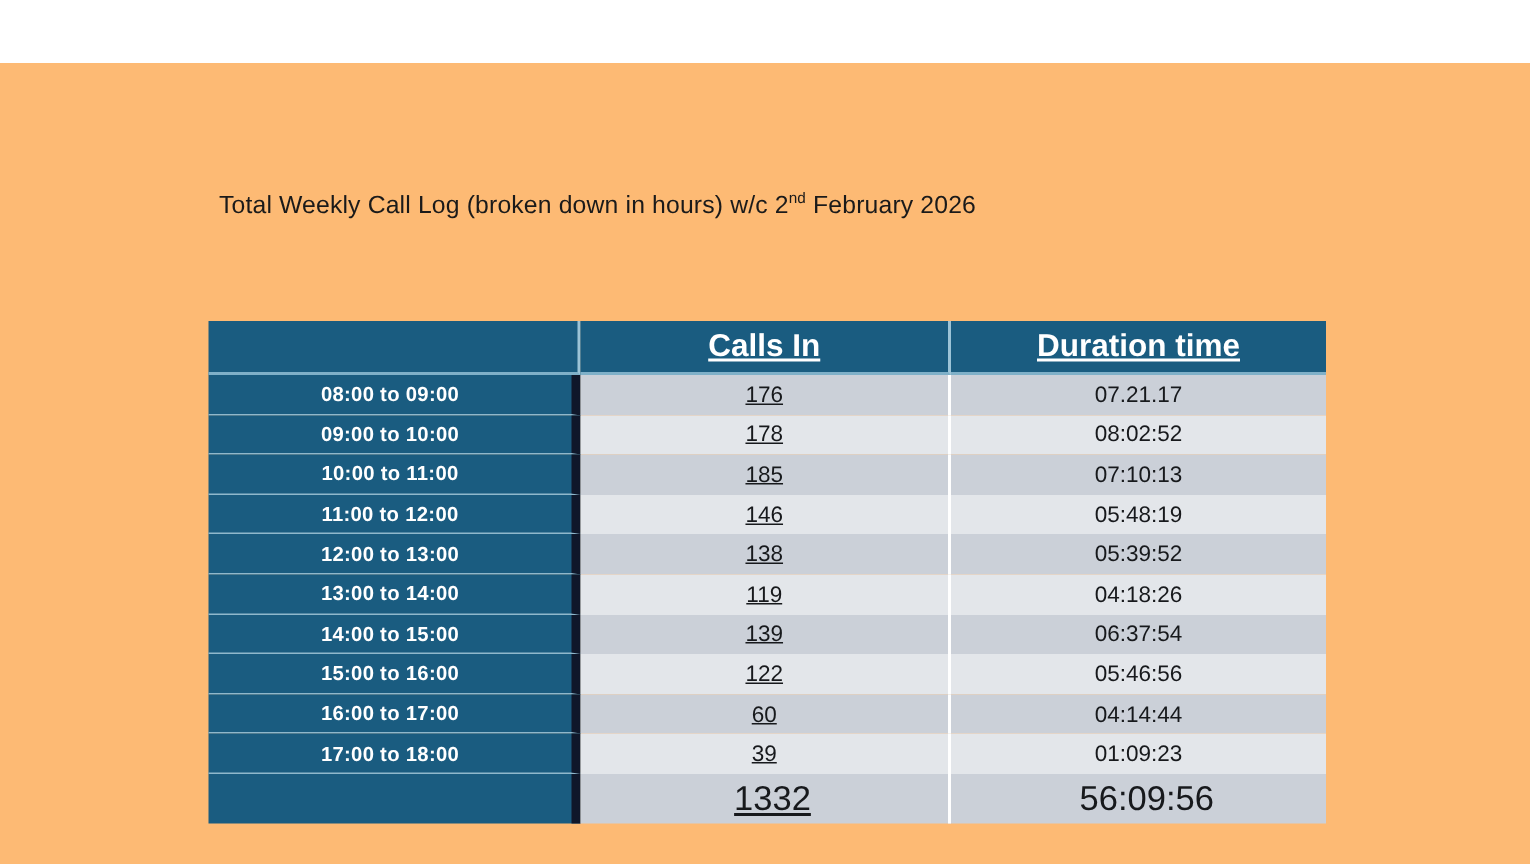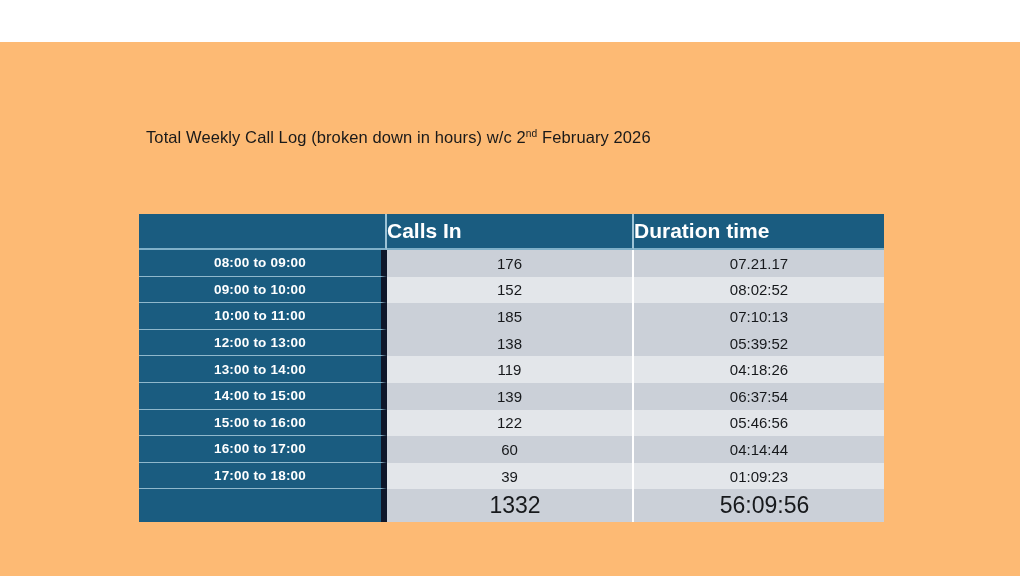--- a/index.html
+++ b/index.html
@@ -52,23 +52,24 @@
     margin: 0;
   }
 
   
   thead tr { height: 36px; }
   thead th {
     background: #1a5c80;
     color: #ffffff;
     font-size: 21px;
     font-weight: bold;
-    text-align: left;
+    text-align: center;
     vertical-align: middle;
     border-bottom: 2px solid #7fb0c8;
+    text-decoration: underline;
   }
   thead th.corner-cell {
     border-right: 2px solid #9cc3d6;
   }
   thead th.calls-head {
     border-right: 2px solid #9cc3d6;
   }
 
   
   tbody tr { height: 26.6px; }
@@ -85,20 +86,21 @@
   }
   td.val {
     font-size: 15px;
     color: #17191c;
     text-align: center;
     vertical-align: middle;
     font-weight: normal;
   }
   td.val.calls {
     border-right: 2px solid #ffffff;
+    text-decoration: underline;
   }
   tr.shade-dark td.val { background: #cbd0d8; }
   tr.shade-light td.val { background: #e3e6ea; }
 
   
   tr.total-row { height: 33px; }
   tr.total-row td.row-label {
     border-bottom: none;
   }
   tr.total-row td.val {
@@ -129,27 +131,32 @@
       </tr>
     </thead>
     <tbody>
       <tr class="shade-dark">
         <td class="row-label">08:00 to 09:00</td>
         <td class="val calls">176</td>
         <td class="val">07.21.17</td>
       </tr>
       <tr class="shade-light">
         <td class="row-label">09:00 to 10:00</td>
-        <td class="val calls">152</td>
+        <td class="val calls">178</td>
         <td class="val">08:02:52</td>
       </tr>
       <tr class="shade-dark">
         <td class="row-label">10:00 to 11:00</td>
         <td class="val calls">185</td>
         <td class="val">07:10:13</td>
+      </tr>
+      <tr class="shade-light">
+        <td class="row-label">11:00 to 12:00</td>
+        <td class="val calls">146</td>
+        <td class="val">05:48:19</td>
       </tr>
       <tr class="shade-dark">
         <td class="row-label">12:00 to 13:00</td>
         <td class="val calls">138</td>
         <td class="val">05:39:52</td>
       </tr>
       <tr class="shade-light">
         <td class="row-label">13:00 to 14:00</td>
         <td class="val calls">119</td>
         <td class="val">04:18:26</td>

